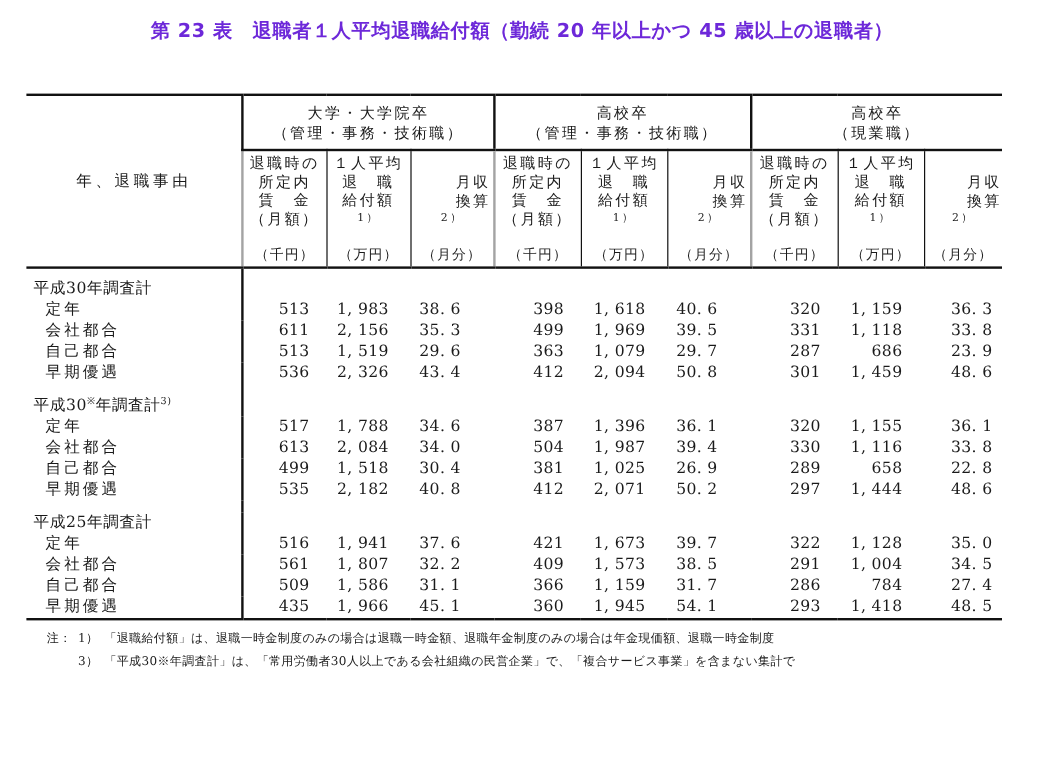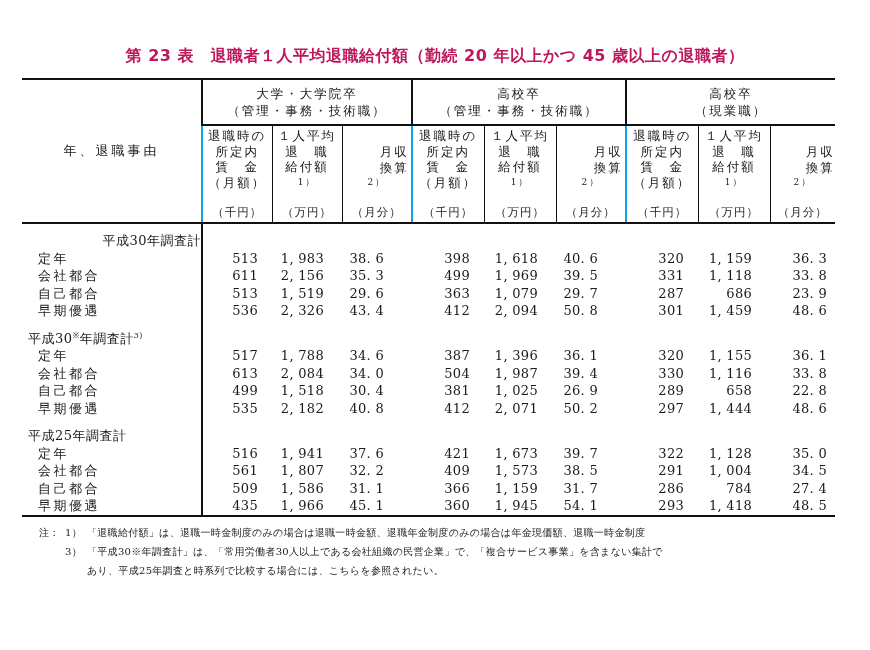--- a/index.html
+++ b/index.html
@@ -2,43 +2,43 @@
 <html><head>
 <meta charset="utf-8">
 <style>
   html, body { margin: 0; padding: 0; background: #ffffff; }
   body {
     width: 870px; height: 650px; position: relative; overflow: hidden;
     font-family: "DejaVu Serif", "Liberation Serif", serif;
     color: #1a1a1a;
   }
   .title {
-    position: absolute; top: 46px; left: 0; width: 870px; text-align: center;
+    position: absolute; top: 16px; left: 0; width: 870px; text-align: center;
     font-family: "DejaVu Sans", "Liberation Sans", sans-serif;
-    font-weight: bold; font-size: 16px; letter-spacing: 0.5px; color: #be185d;
+    font-weight: bold; font-size: 16px; letter-spacing: 0.5px; color: #6d28d9;
   }
   .tbl-wrap { position: absolute; left: 22px; top: 78px; width: 813px; }
   table { border-collapse: collapse; width: 813px; table-layout: fixed; }
   td, th { padding: 0; font-weight: normal; }
   .hdr-top { border-top: 2px solid #111; }
   .group-head {
     height: 44px; text-align: center; vertical-align: middle;
     font-size: 12.5px; line-height: 17px; letter-spacing: 2px;
     border-left: 2px solid #111; border-bottom: 2px solid #111;
   }
   .rowlabel-head {
     text-align: center; vertical-align: middle; font-size: 13px; letter-spacing: 3px;
     border-bottom: 2px solid #111;
   }
   .sub-head {
     height: 94px; text-align: center; vertical-align: top; font-size: 12.5px;
     line-height: 15.5px; letter-spacing: 2px; padding-top: 2px;
     border-left: 1px solid #111; border-bottom: 2px solid #111; position: relative;
   }
-  .sub-head.first { border-left: 2px solid #0ea5e9; }
+  .sub-head.first { border-left: 2px solid #a3a3a3; }
   .sub-head .note { font-size: 9px; display: block; line-height: 14px; }
   .sub-head .unit { position: absolute; bottom: 2px; left: 0; right: 0; text-align: center; font-size: 11.5px; letter-spacing: 1px; }
   .sub-head .mid { display: block; padding-top: 16px; margin-left: 35px; }
   tbody td { font-size: 13px; height: 17.5px; line-height: 17.5px; }
   td.lbl { padding-left: 10px; letter-spacing: 1.5px; }
   td.lbl.group { padding-left: 6px; letter-spacing: 0.5px; }
   td.lbl.item { padding-left: 16px; letter-spacing: 2.5px; }
   td.first-data { border-left: 2px solid #111; }
   td.num { text-align: right; letter-spacing: 0.3px; }
   td.c-wage { padding-right: 14px; text-align: right; }
@@ -113,21 +113,21 @@
           <th class="sub-head"><span><span>１人平均</span><br><span>退　職</span><br><span>給付額</span></span><span class="note">1）</span><span class="unit">（万円）</span></th>
           <th class="sub-head">
             <span class="mid"><span>月収換算</span></span>
             <span class="note">2）</span>
             <span class="unit">（月分）</span>
           </th>
         </tr>
   </thead>
   <tbody id="tbody">
         <tr>
-          <td class="lbl group" style="padding-top: 8px; text-align: right;">平成30年調査計</td>
+          <td class="lbl group" style="padding-top: 8px;">平成30年調査計</td>
           <td class="first-data"></td>
           <td></td>
           <td></td>
           <td></td>
           <td></td>
           <td></td>
           <td></td>
           <td></td>
           <td></td>
         </tr>
@@ -326,15 +326,14 @@
       </tbody>
 </table>
 </div>
 
 <div class="notes">
   <div class="note-row">
     <span class="note-prefix">注：</span><span class="note-num">1）</span><span>「退職給付額」は、退職一時金制度のみの場合は退職一時金額、退職年金制度のみの場合は年金現価額、退職一時金制度</span>
   </div>
   <div class="note-row sub">
     <span class="note-num">3）</span><span>「平成30※年調査計」は、「常用労働者30人以上である会社組織の民営企業」で、「複合サービス事業」を含まない集計で</span>
-    <div class="note-cont" style="padding-left:22px">あり、平成25年調査と時系列で比較する場合には、こちらを参照されたい。</div>
   </div>
 </div>
 
 </body></html>

